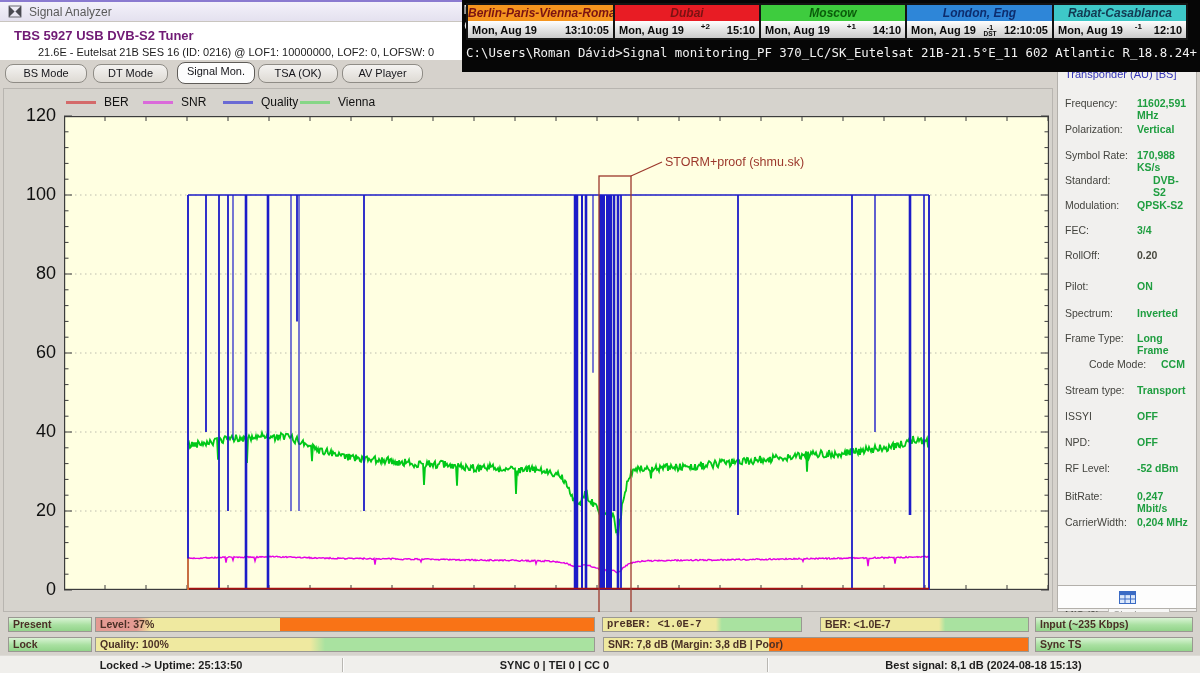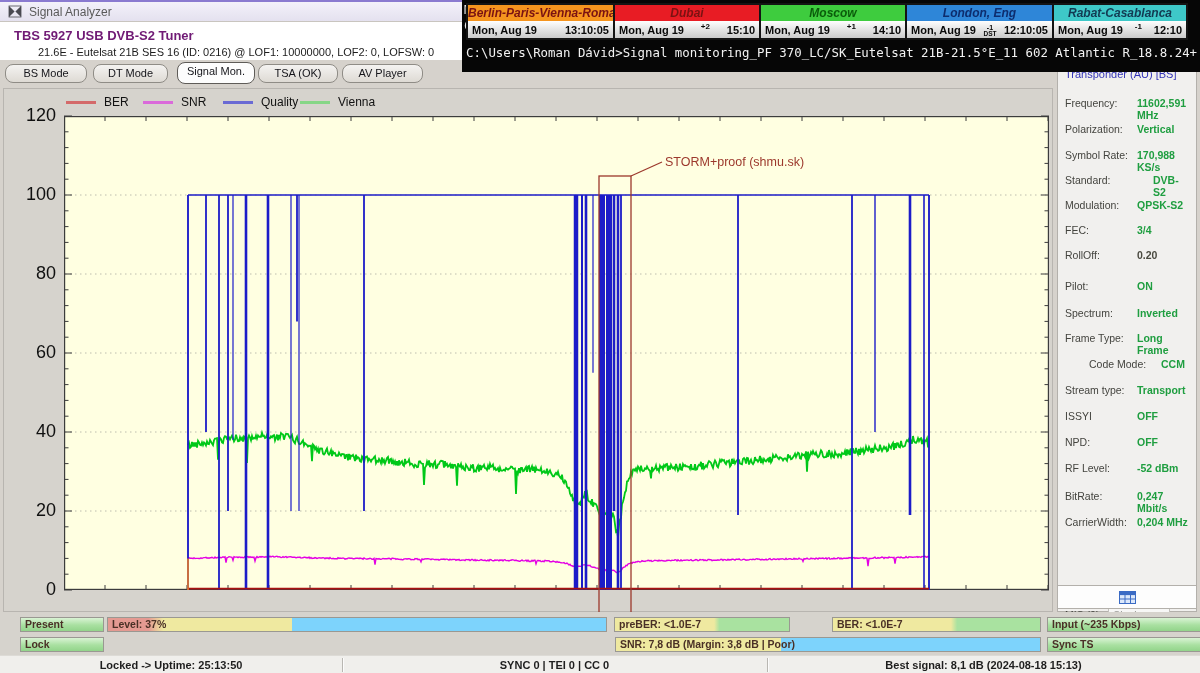--- a/index.html
+++ b/index.html
@@ -28,21 +28,21 @@
   .rightpanel{position:absolute;left:1057px;top:62px;width:140px;height:550px;background:#f1f0ee;border:1px solid #b3b0ab;}
   .rp-header{position:absolute;left:7px;top:5px;font-size:11px;color:#3434b8;}
   .rp-row{position:absolute;left:7px;width:126px;height:14px;font-size:10.5px;display:flex;}
   .rp-row .lab{color:#44443f;width:72px;flex:0 0 auto;}
   .rp-row .val{font-weight:bold;color:#1f9e40;}
   .mis-row{position:absolute;left:7px;width:126px;display:flex;align-items:center;font-size:10.5px;color:#44443f;}
   .mis-dd{margin-left:6px;width:62px;height:18px;border:1px solid #c2c0bc;background:#f7f7f6;color:#969692;font-size:10.5px;display:flex;align-items:center;justify-content:space-between;padding:0 4px;}
   .savebtn{position:absolute;left:1057px;top:585px;width:140px;height:24px;background:#fdfdfd;border:1px solid #b3b0ab;display:flex;align-items:center;justify-content:center;cursor:pointer;}
   
   .barsarea{position:absolute;left:0;top:612px;width:1200px;height:43px;background:#d6d3cd;}
-  .pbar{position:absolute;height:15px;background:#7dd3fc;border:1px solid #9a9892;font-size:10.5px;color:#3a2a22;overflow:hidden;margin-left:12px;}
+  .pbar{position:absolute;height:15px;background:#f97316;border:1px solid #9a9892;font-size:10.5px;color:#3a2a22;overflow:hidden;}
   .pbar .fill{position:absolute;left:0;top:0;bottom:0;}
   .pbar .ptext{position:absolute;left:4px;top:0;line-height:13px;white-space:nowrap;font-weight:bold;color:#4a3026;}
   
   .statusbar{position:absolute;left:0;top:655px;width:1200px;height:18px;background:#f0efec;border-top:1px solid #dddbd6;display:flex;}
   .sb-sec{position:absolute;top:0;height:18px;line-height:18px;text-align:center;font-size:11px;font-weight:600;color:#1e1e1e;}
   .sb-sep{position:absolute;top:2px;width:1px;height:14px;background:#b9b7b2;box-shadow:1px 0 0 #fcfcfc;}
   
   .overlay{position:absolute;left:462px;top:0;width:738px;height:72px;background:#060606;z-index:30;}
   .partial{position:absolute;left:2px;font-family:"DejaVu Sans Mono",monospace;font-size:12px;color:#e8e8e8;z-index:1;}
   .clocks{position:absolute;left:4px;top:3px;width:730px;display:flex;z-index:2;}
@@ -362,35 +362,39 @@
 
   <div class="barsarea" id="barsarea">
       <div class="pbar" style="left: 8px; width: 84px; top: 5px;">
         <div class="fill" style="width: 100%; background: linear-gradient(rgb(217, 243, 212), rgb(168, 224, 160) 55%, rgb(147, 212, 139));"></div>
         <div class="ptext">Present</div>
       </div>
       <div class="pbar" style="left: 95px; width: 500px; top: 5px;">
         <div class="fill" style="width: 37%; background: linear-gradient(to right, rgb(228, 154, 146) 0%, rgb(228, 154, 146) 22%, rgb(239, 233, 160) 30%, rgb(239, 233, 160) 100%);"></div>
         <div class="ptext">Level: 37%</div>
       </div>
-      <div class="pbar" style="left: 602px; width: 176px; top: 5px;">
+      <div class="pbar" style="left: 602px; width: 200px; top: 5px; font-family: Liberation Mono, monospace;">
         <div class="fill" style="width: 100%; background: linear-gradient(to right, rgb(239, 233, 160) 0%, rgb(239, 233, 160) 57%, rgb(169, 226, 160) 60%, rgb(169, 226, 160) 100%);"></div>
         <div class="ptext">preBER: &lt;1.0E-7</div>
       </div>
       <div class="pbar" style="left: 820px; width: 209px; top: 5px;">
         <div class="fill" style="width: 100%; background: linear-gradient(to right, rgb(239, 233, 160) 0%, rgb(239, 233, 160) 57%, rgb(169, 226, 160) 60%, rgb(169, 226, 160) 100%);"></div>
         <div class="ptext">BER: &lt;1.0E-7</div>
       </div>
       <div class="pbar" style="left: 1035px; width: 158px; top: 5px;">
         <div class="fill" style="width: 100%; background: linear-gradient(rgb(217, 243, 212), rgb(168, 224, 160) 55%, rgb(147, 212, 139));"></div>
         <div class="ptext">Input (~235 Kbps)</div>
       </div>
       <div class="pbar" style="left: 8px; width: 84px; top: 25px;">
         <div class="fill" style="width: 100%; background: linear-gradient(rgb(217, 243, 212), rgb(168, 224, 160) 55%, rgb(147, 212, 139));"></div>
         <div class="ptext">Lock</div>
+      </div>
+      <div class="pbar" style="left: 95px; width: 500px; top: 25px;">
+        <div class="fill" style="width: 100%; background: linear-gradient(to right, rgb(239, 233, 160) 0%, rgb(239, 233, 160) 43%, rgb(169, 226, 160) 46%, rgb(169, 226, 160) 100%);"></div>
+        <div class="ptext">Quality: 100%</div>
       </div>
       <div class="pbar" style="left: 603px; width: 426px; top: 25px; padding-left: 29px;">
         <div class="fill" style="width: 39%; background: rgb(239, 233, 160);"></div>
         <div class="ptext">SNR: 7,8 dB (Margin: 3,8 dB | Poor)</div>
       </div>
       <div class="pbar" style="left: 1035px; width: 158px; top: 25px;">
         <div class="fill" style="width: 100%; background: linear-gradient(rgb(217, 243, 212), rgb(168, 224, 160) 55%, rgb(147, 212, 139));"></div>
         <div class="ptext">Sync TS</div>
       </div>
     </div>

